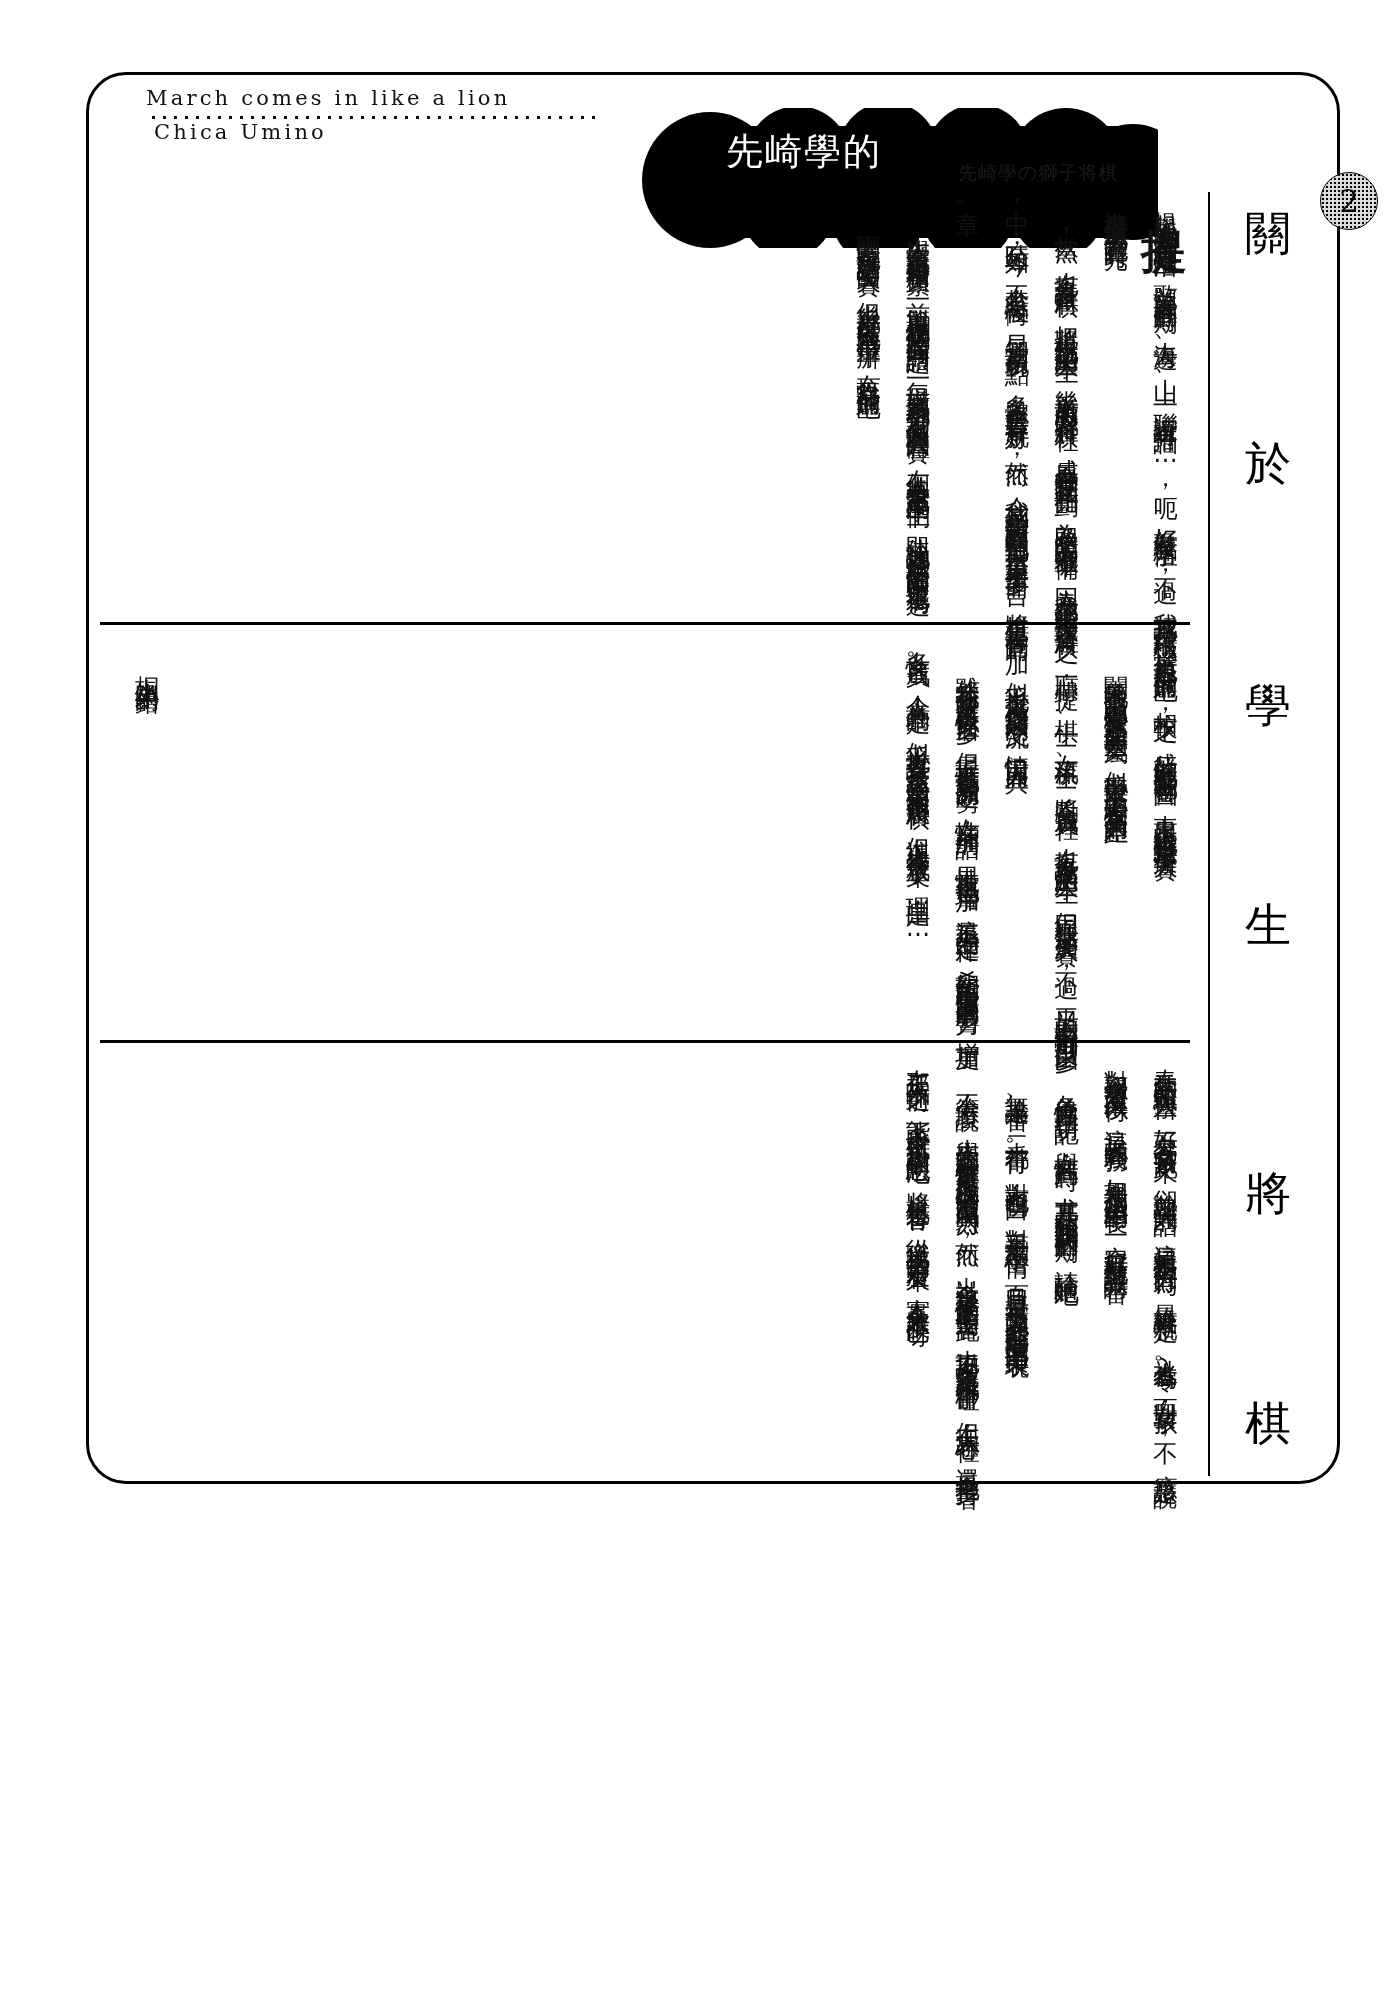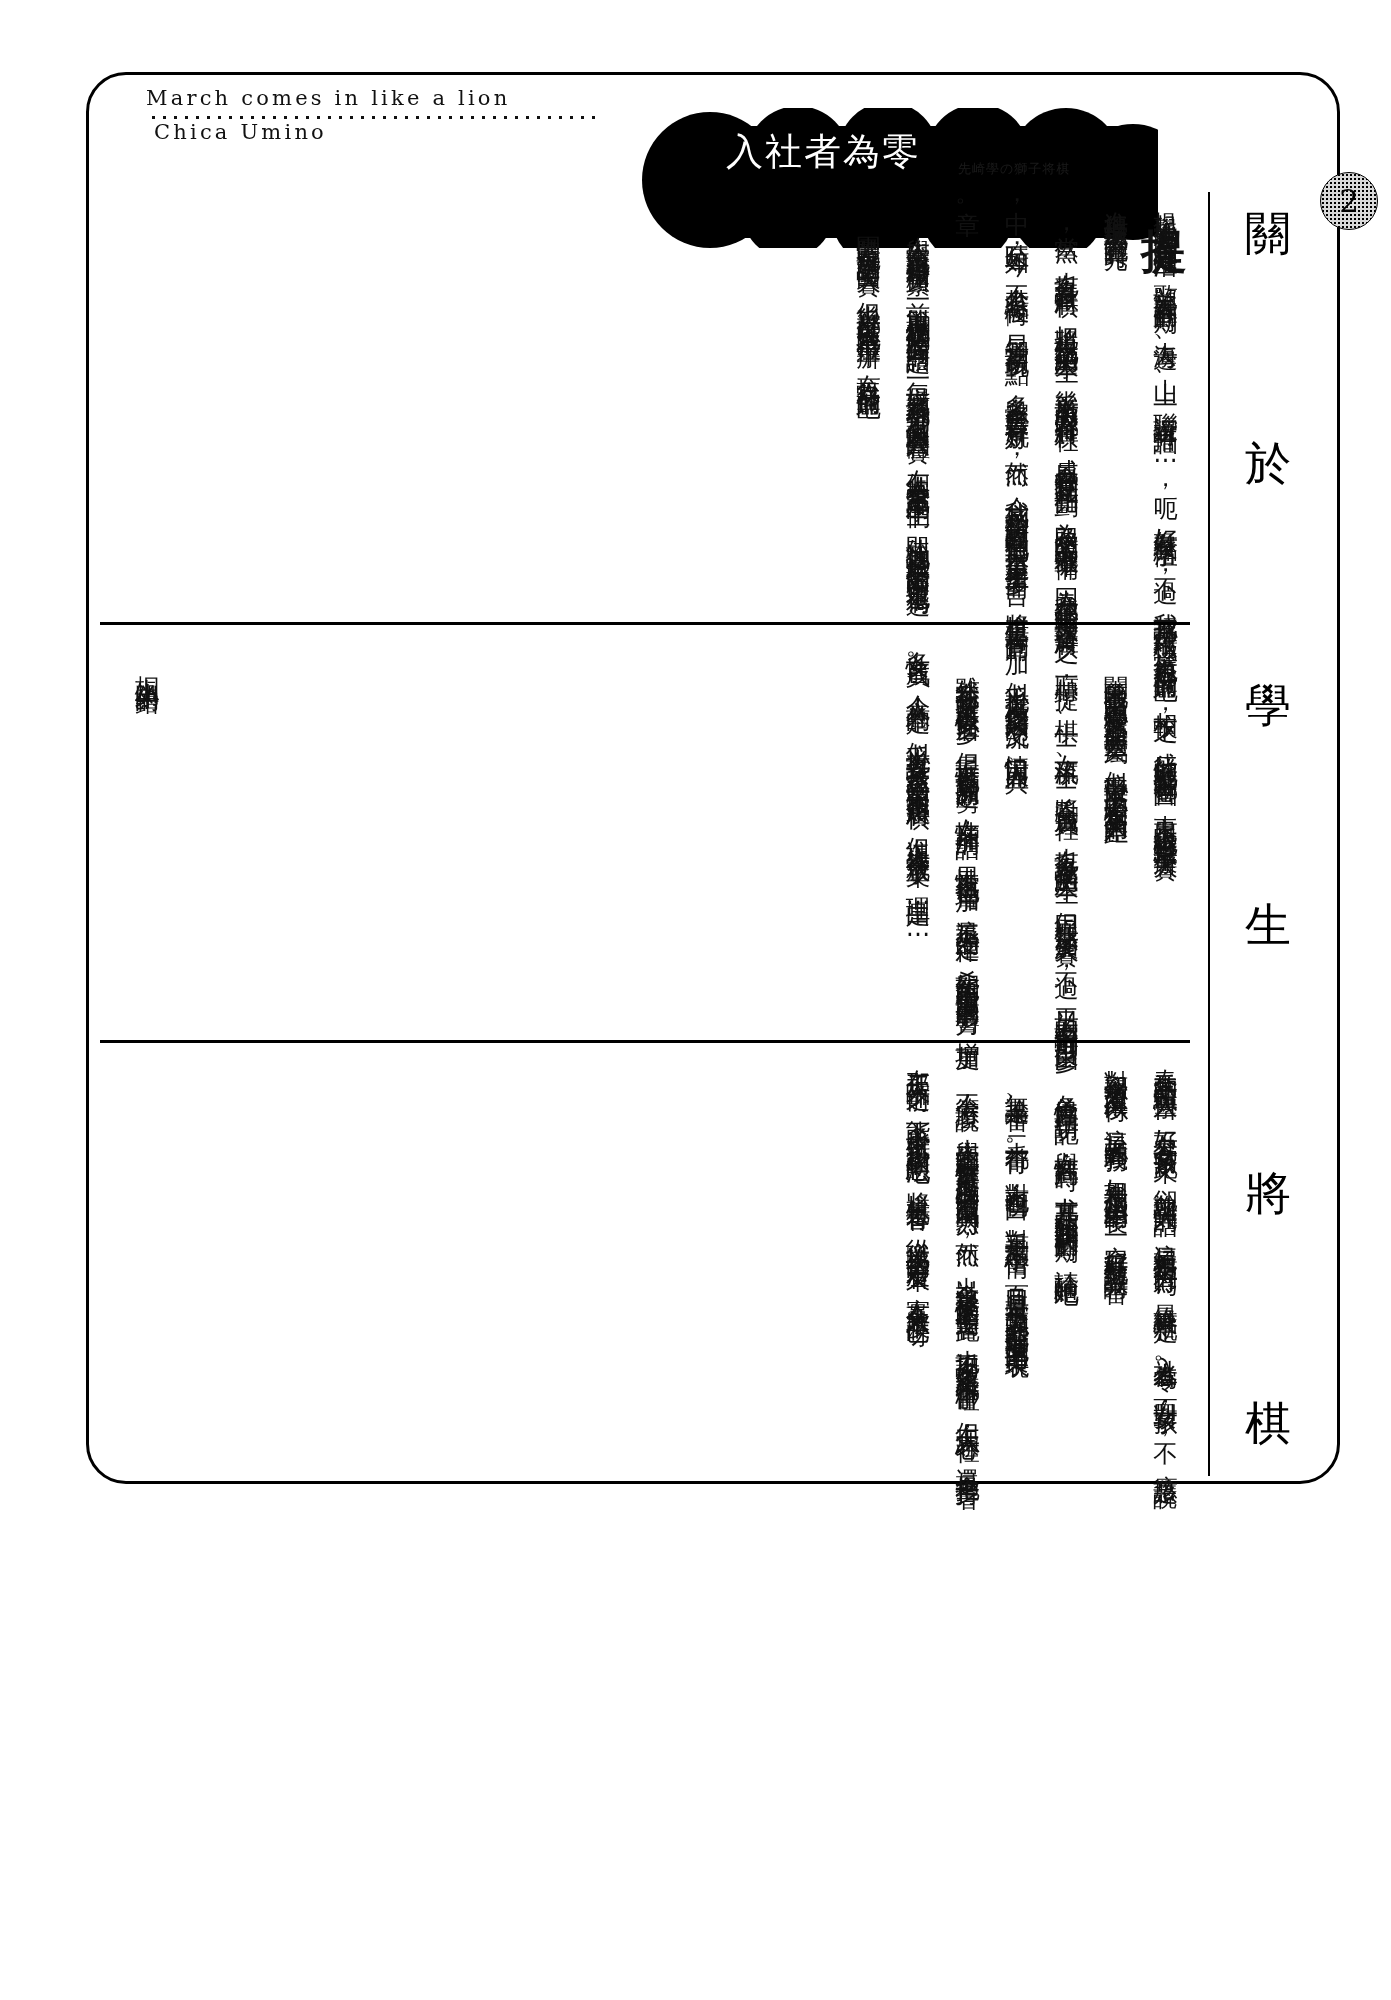--- a/index.html
+++ b/index.html
@@ -67,21 +67,21 @@
     line-height:1.30;
     letter-spacing:2px;
     white-space:nowrap;
     text-shadow:0 0 1px #000;
   }
   .banner-title .l2{margin-left:-2px;}
   .banner-sub{
     position:absolute;
     left:872px;top:88px;
     color:#2a2a2a;
-    font-size:13px;
+    font-size:19px;
     letter-spacing:1px;
     white-space:nowrap;
     opacity:.62;
   }
   .pagenum{
     position:absolute;
     left:1234px;top:100px;
     width:56px;height:56px;border-radius:50%;
     background-color:#d9d9d9;
     background-image:
@@ -186,21 +186,21 @@
           <circle cx="150" cy="104" r="46"></circle>
           <circle cx="240" cy="110" r="46"></circle>
           <circle cx="330" cy="108" r="46"></circle>
           <circle cx="420" cy="104" r="46"></circle>
           <rect x="70" y="18" width="430" height="112"></rect>
         </g>
       </svg>
     </div>
 
     <div class="banner-title">
-      <div class="l1">入社者為零</div>
+      <div class="l1">先崎學的</div>
     </div>
 
     <div class="banner-sub">先崎學の獅子将棋</div>
 
     <div class="pagenum">2</div>
   </div>
 
   <div class="article">
 
     <div class="heading-col">

